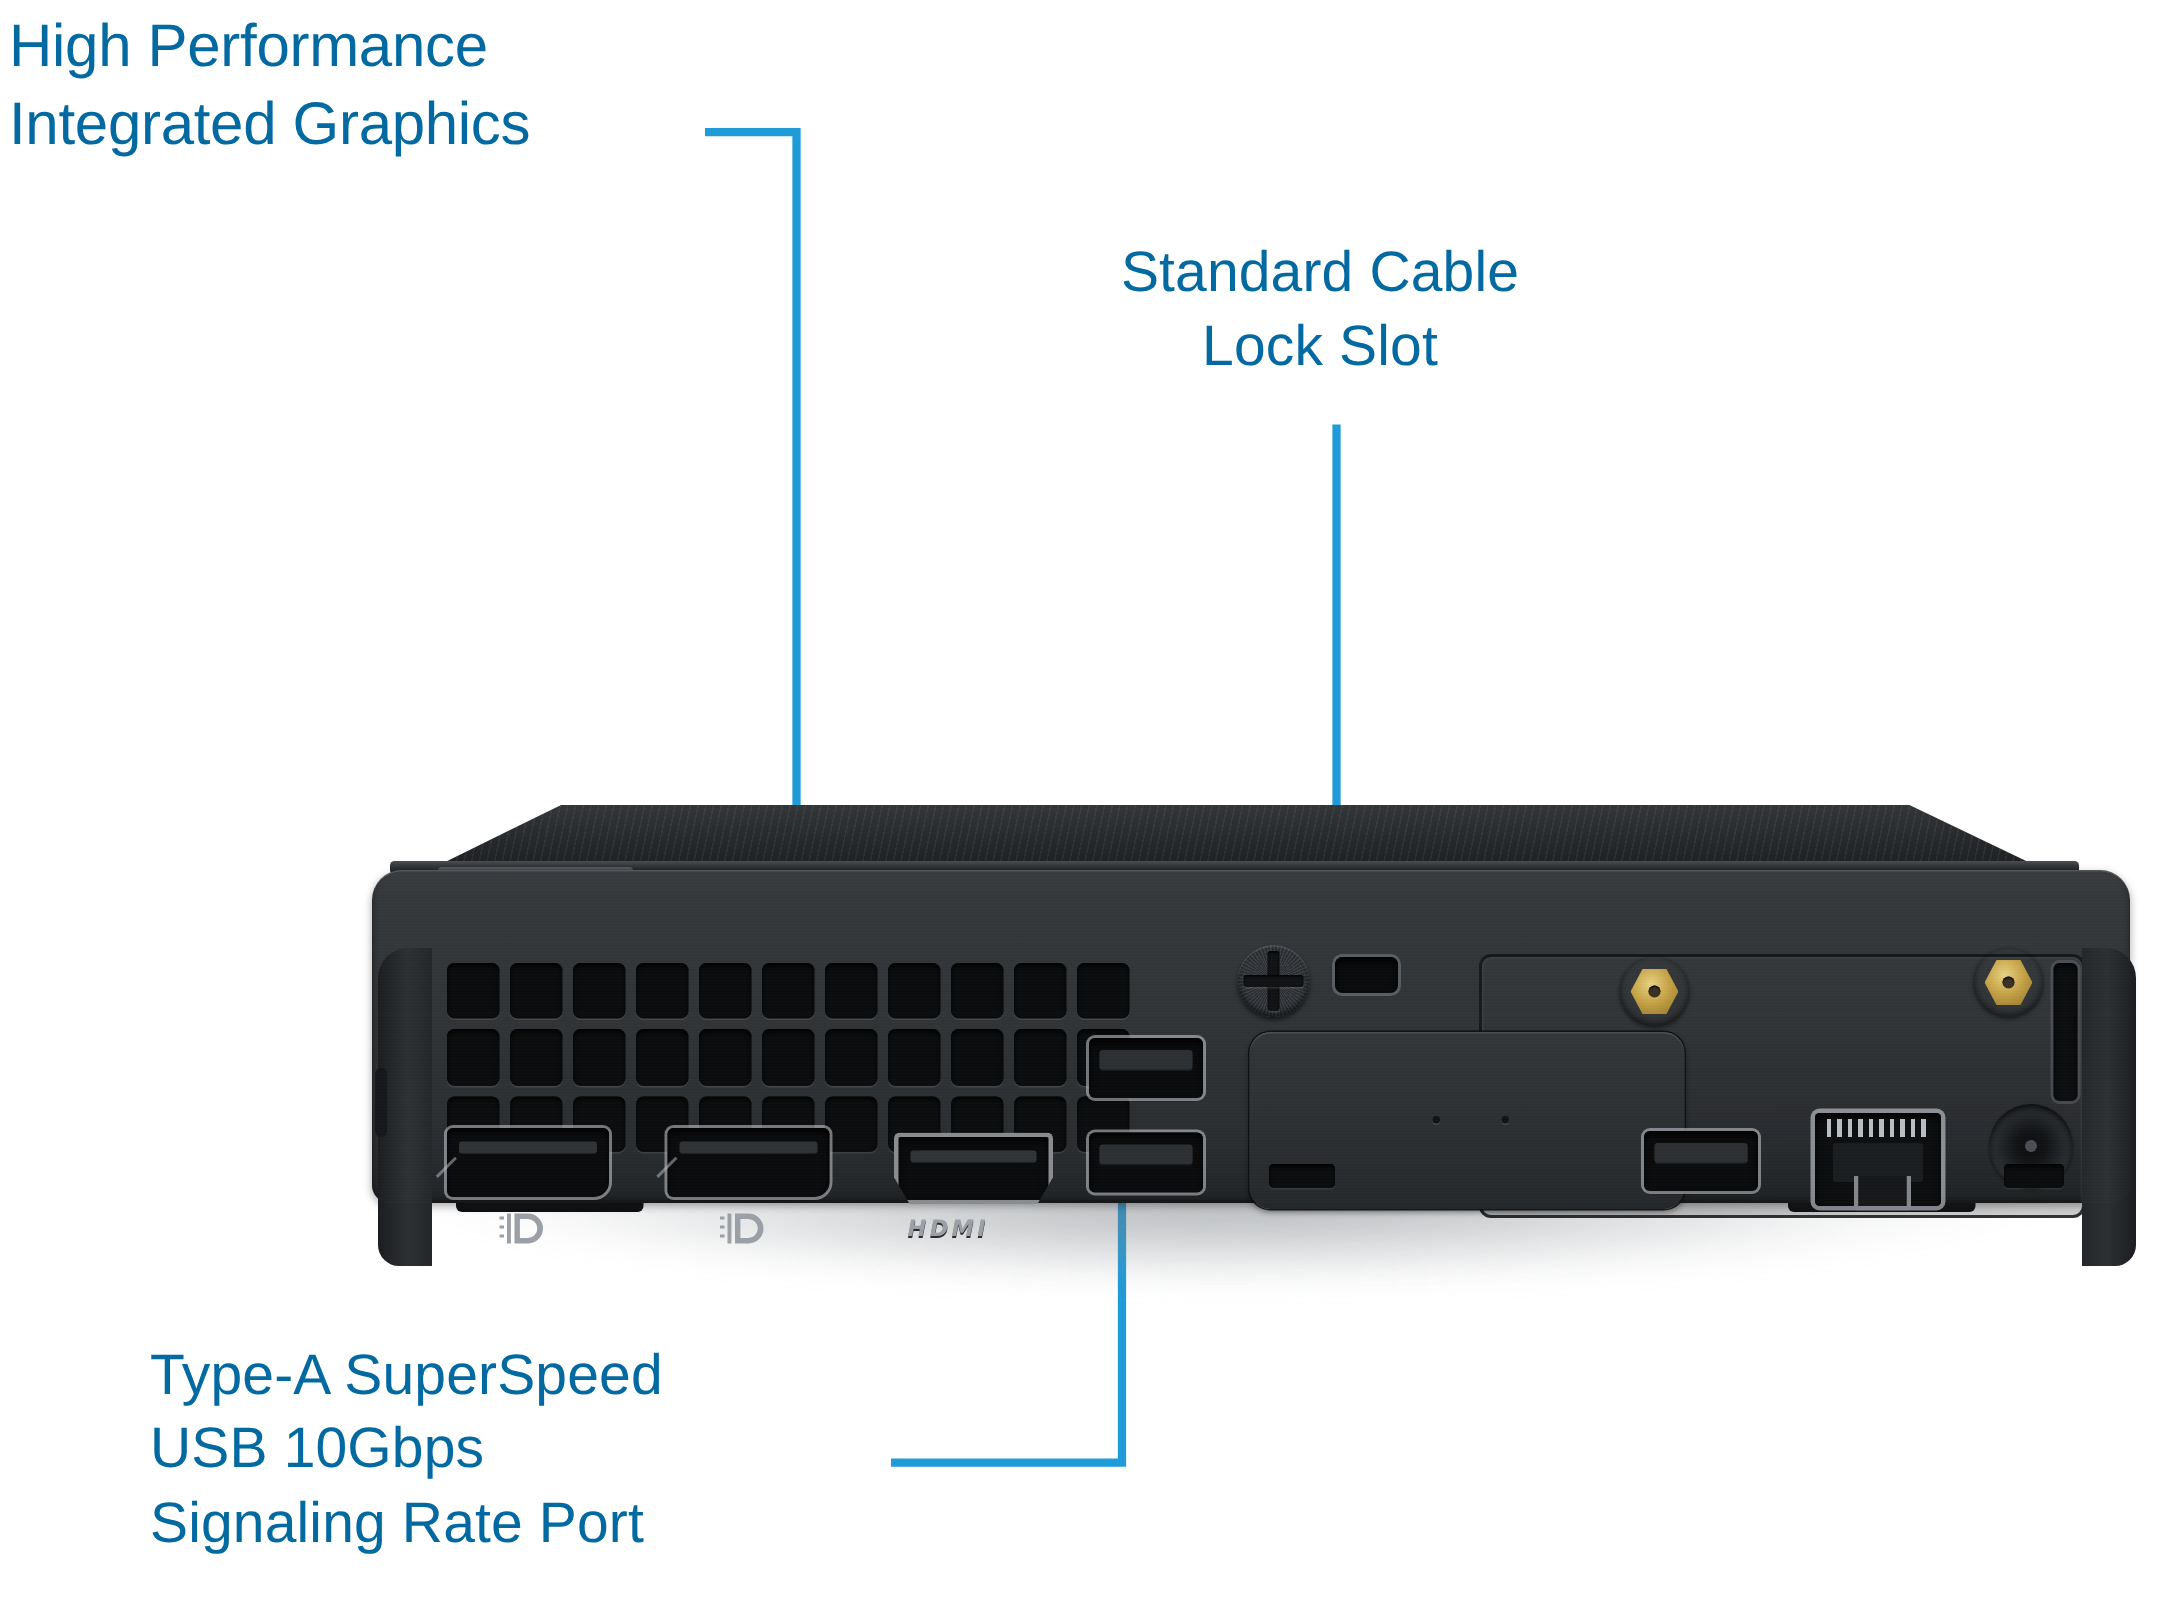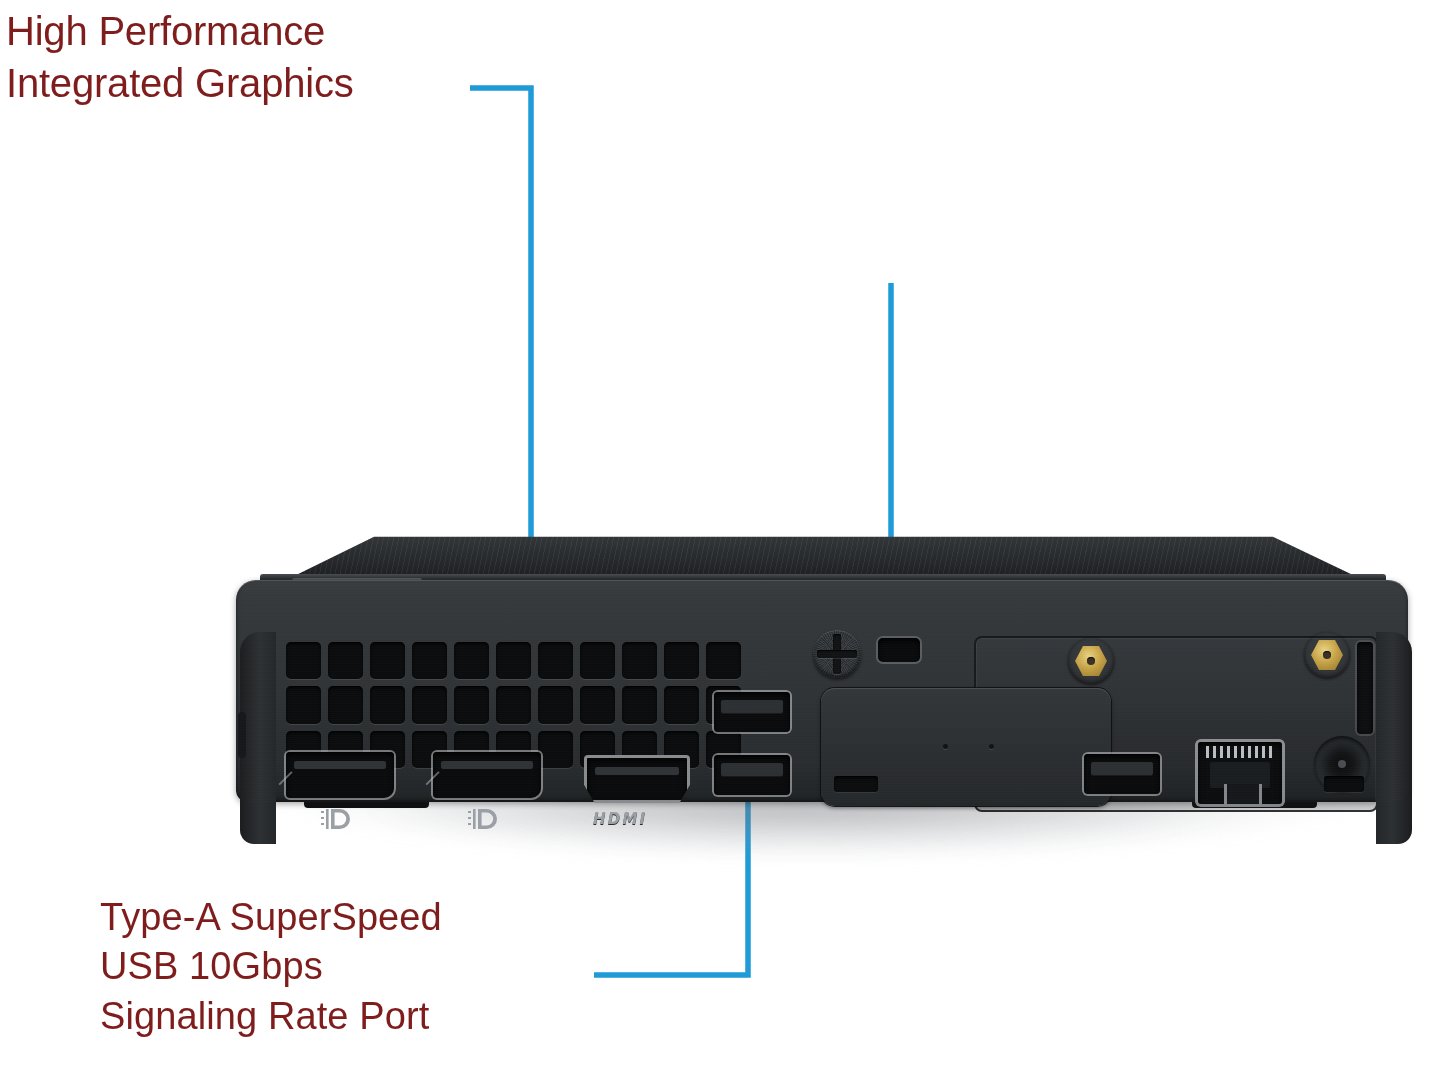--- a/index.html
+++ b/index.html
@@ -15,21 +15,21 @@
     background: #ffffff;
     overflow: hidden;
     font-family: "Liberation Sans", sans-serif;
     color: #161616;
   }
 
   
   .callout-text {
     position: absolute;
     white-space: pre-line;
-    color: #7f1d1d;
+    color: #0369a1;
     -webkit-font-smoothing: antialiased;
   }
   #label-graphics {
     left: 6px;
     top: 6px;
     font-size: 40px;
     font-weight: 500;
     line-height: 1.29;
     letter-spacing: -0.2px;
     text-align: left;
@@ -140,21 +140,21 @@
     top: 44px;
     width: 130px;
     height: 5px;
     background: linear-gradient(180deg,#5a5f64,#2c2f32);
     border-radius: 3px;
   }
 
   
   .face {
     position: absolute;
-    left: 4px;
+    left: 16px;
     top: 46px;
     width: 1172px;
     height: 222px;
     border-radius: 20px 20px 12px 12px;
     background:
       linear-gradient(180deg,
         #3a3d40 0%,
         #36393c 8%,
         #313437 48%,
         #2a2d30 82%,
@@ -485,20 +485,22 @@
   }
 </style>
 </head>
 <body>
 
 <div id="stage">
 
   <div class="callout-text" id="label-graphics">High Performance
 Integrated Graphics</div>
 
+  <div class="callout-text" id="label-lock">Standard Cable
+Lock Slot</div>
 
   <div class="callout-text" id="label-usb">Type-A SuperSpeed
 USB 10Gbps
 Signaling Rate Port</div>
 
   <svg id="leaders" viewBox="0 0 1445 1065" xmlns="http://www.w3.org/2000/svg">
     <g fill="none" stroke="#1f9bd8" stroke-width="5.5" stroke-linecap="butt">
 
       <path d="M 470 88 L 531 88 L 531 556"></path>
 

